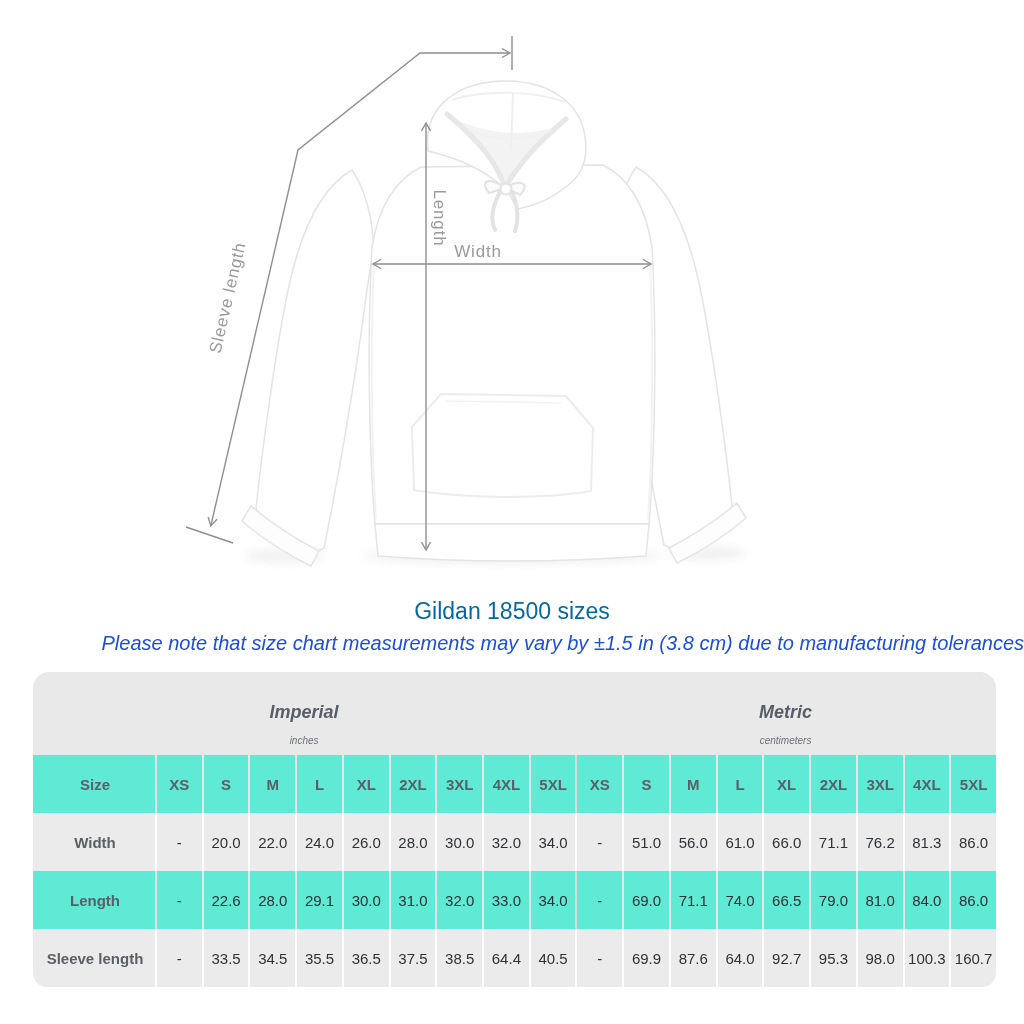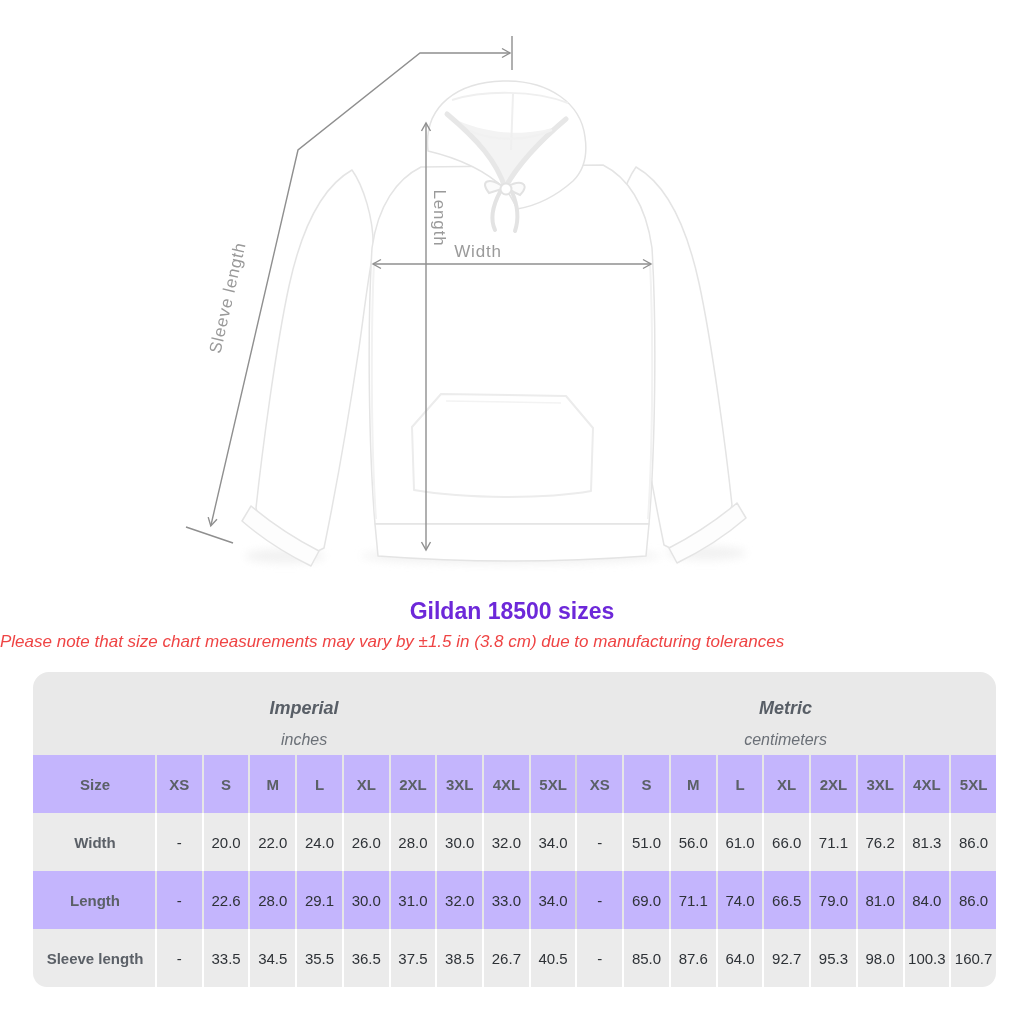--- a/index.html
+++ b/index.html
@@ -6,40 +6,40 @@
   html,body { background:#ffffff; }
   body { width:1024px; height:1024px; position:relative; overflow:hidden;
          font-family:"Liberation Sans", sans-serif; }
 
   
   .diagram { position:absolute; left:0; top:0; width:1024px; height:600px; }
   .dim-label { font-size:17px; letter-spacing:.8px; fill:#9a9a9a; }
 
   
   .title { position:absolute; left:0; top:598px; width:1024px; text-align:center;
-           font-size:23px; font-weight:bold; color:#6d28d9; }
-  .subtitle { position:absolute; left:0; top:632px; width:1024px; text-align:left;
-              font-style:italic; font-size:17px; color:#ef4444; }
+           font-size:23px; font-weight:normal; color:#0369a1; }
+  .subtitle { position:absolute; left:0; top:632px; width:1024px; text-align:right;
+              font-style:italic; font-size:20px; color:#1d4ed8; }
 
   
   .band { position:absolute; left:33px; top:672px; width:963px; height:83px;
           background:#e9e9e9; border-radius:16px 16px 0 0; display:flex; }
   .band-half { display:flex; flex-direction:column; align-items:center; justify-content:center; padding-top:20px; }
   .band-imperial { width:56.3%; } .band-metric { width:43.7%;text-align:center; }
   .group-name { font-size:18px; font-weight:bold; font-style:italic; color:#585e66; }
-  .group-unit { font-size:16px; font-style:italic; color:#6b7077; margin-top:12px; }
+  .group-unit { font-size:10px; font-style:italic; color:#6b7077; margin-top:12px; }
 
   table.sizes { position:absolute; left:33px; top:755px; width:963px;
                 border-collapse:separate; border-spacing:0; table-layout:fixed; }
   table.sizes th, table.sizes td { height:58px; text-align:center; vertical-align:middle;
                 border-left:2px solid transparent; }
   th.corner { width:122px; }
   .size-head, .row-label { font-weight:bold; color:#5b6067; font-size:15px; }
   .val { color:#2e3237; font-size:15px; }
-  tr.white { background:#c4b5fd; }
+  tr.white { background:#5eead4; }
   tr.gray  { background:#ebebeb; }
   tr.white .sep { border-left-color:#e6e6e6;margin-top:41px; }
   tr.gray  .sep { border-left-color:#ffffff; }
   .metric-start { border-left-width:3px; }
   tr.white .metric-start { border-left-color:#d9d9d9; }
   tr:last-child td:first-child { border-bottom-left-radius:14px; }
   tr:last-child td:last-child  { border-bottom-right-radius:14px; }
 </style>
 </head>
 <body>
@@ -184,24 +184,24 @@
       </tr>
       <tr class="gray">
         <td class="row-label">Sleeve length</td>
         <td class="val sep">-</td>
         <td class="val sep">33.5</td>
         <td class="val sep">34.5</td>
         <td class="val sep">35.5</td>
         <td class="val sep">36.5</td>
         <td class="val sep">37.5</td>
         <td class="val sep">38.5</td>
-        <td class="val sep">26.7</td>
+        <td class="val sep">64.4</td>
         <td class="val sep">40.5</td>
         <td class="val sep metric-start">-</td>
-        <td class="val sep">85.0</td>
+        <td class="val sep">69.9</td>
         <td class="val sep">87.6</td>
         <td class="val sep">64.0</td>
         <td class="val sep">92.7</td>
         <td class="val sep">95.3</td>
         <td class="val sep">98.0</td>
         <td class="val sep">100.3</td>
         <td class="val sep">160.7</td>
       </tr>
     </tbody>
 </table>

